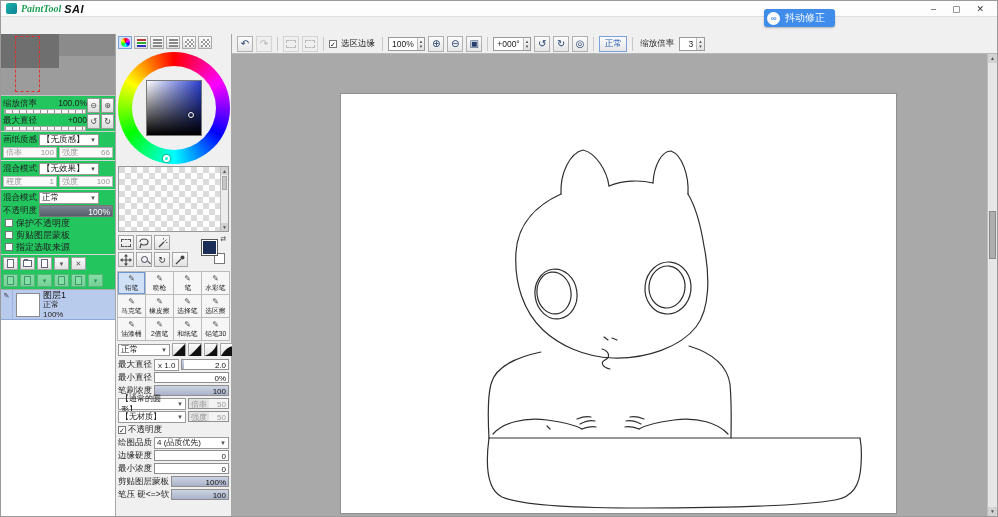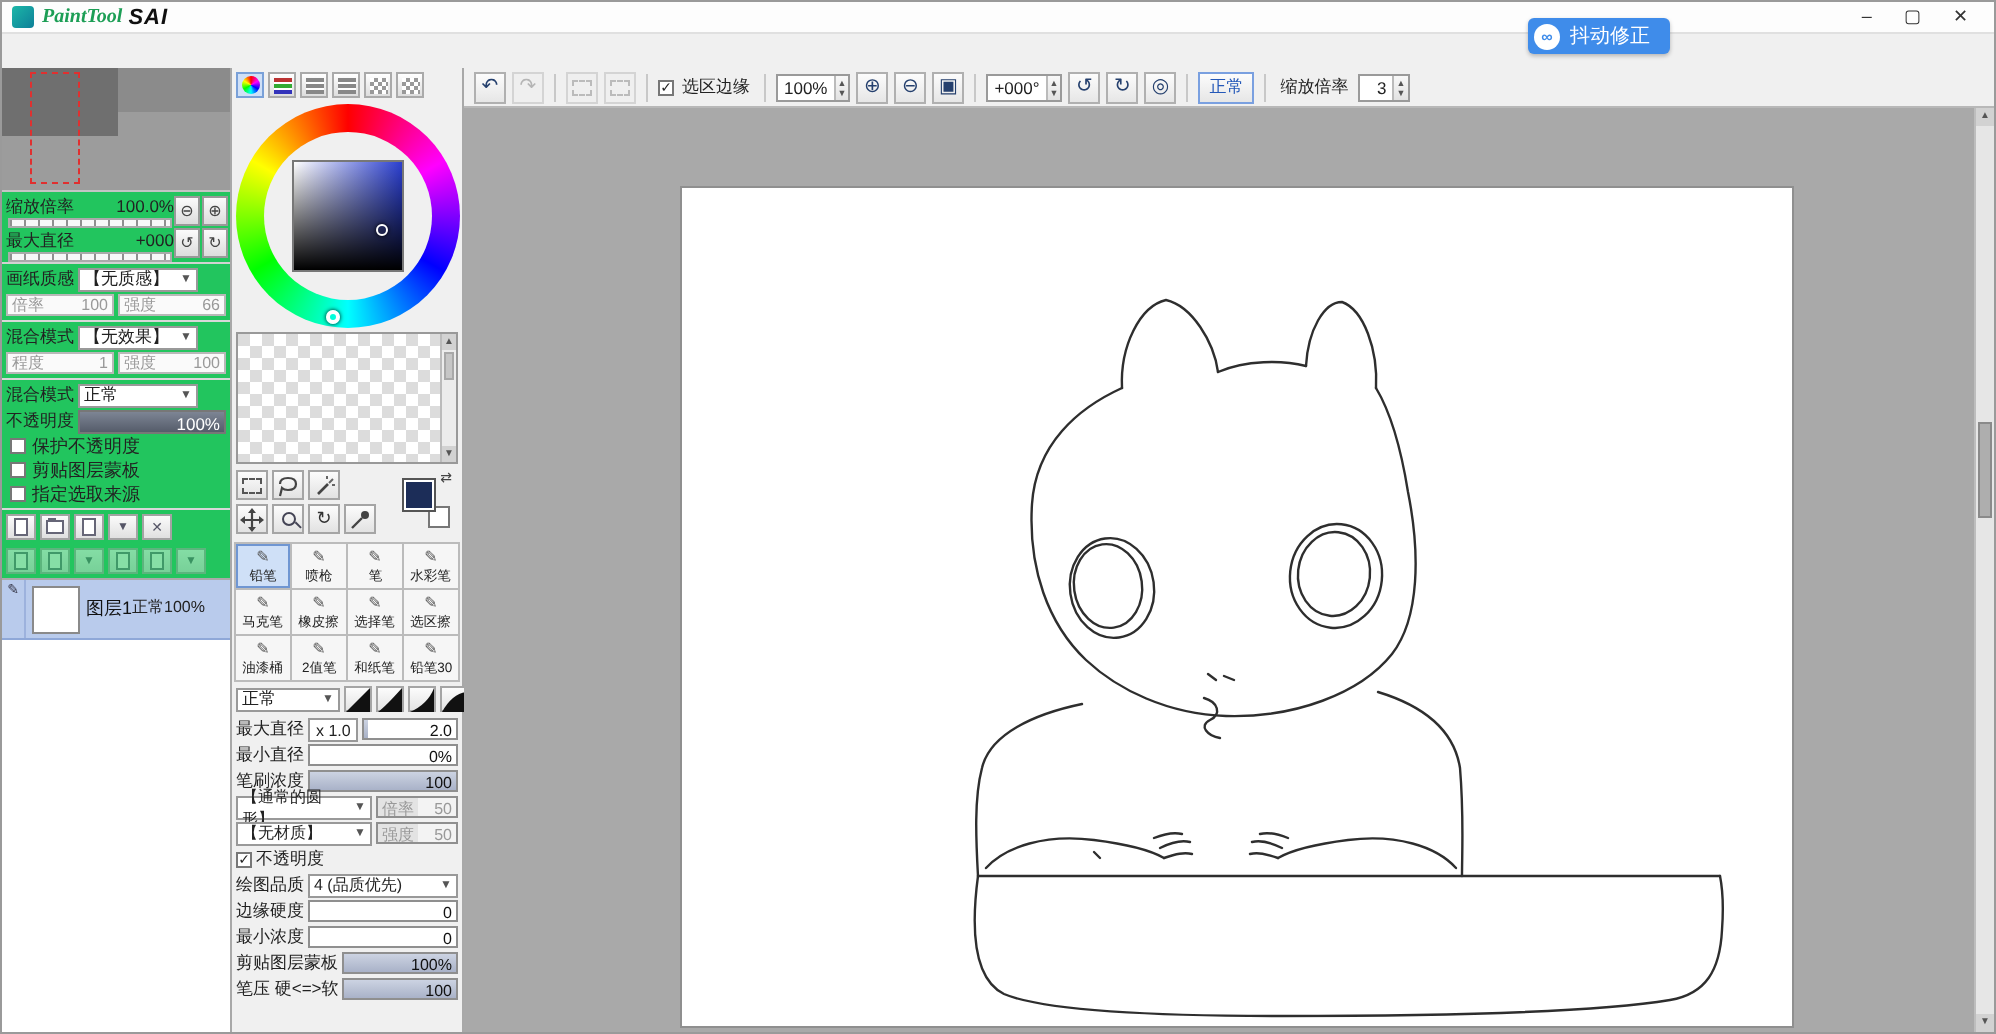--- a/index.html
+++ b/index.html
@@ -48,21 +48,21 @@
 .ltb .lb{width:15px;height:13px;border:1px solid #a3a3a3;background:linear-gradient(#fbfbfb,#e0e0e0);display:flex;align-items:center;justify-content:center;color:#556;font-size:7px}
 .ltb .lb.dis{opacity:.45}
 .pg{width:7px;height:9px;border:1px solid #667;background:#fff}
 .fd{width:9px;height:7px;border:1px solid #667;background:#fff;position:relative}
 .fd::before{content:"";position:absolute;left:0;top:-2px;width:4px;height:1px;background:#667}
 .llist{background:#fff;border-top:1px solid #aaa;height:240px}
 .lentry{height:30px;background:#b9cbec;border-bottom:1px solid #8fa8d8;display:flex;align-items:center}
 .lside{width:12px;height:100%;border-right:1px solid #9db2dd;display:flex;flex-direction:column;align-items:center;padding-top:2px;gap:2px}
 .lside .ic{font-size:7px;color:#334;line-height:8px}
 .lthumb{width:24px;height:24px;margin:0 3px;background:#fff;border:1px solid #8a8a8a}
-.linfo{display:flex;flex-direction:row;justify-content:center;font-size:8px;line-height:1.15}
+.linfo{display:flex;flex-direction:column;justify-content:center;font-size:8px;line-height:1.15}
 .lname{font-size:9px;color:#111}
 
 
 #cpanel{position:absolute;left:115px;top:33px;width:116px;bottom:0;background:#f0f0f0;border-right:1px solid #a8a8a8}
 .cmodes{display:flex;gap:2px;padding:2px;height:17px}
 .cmodes .cm{width:14px;height:13px;border:1px solid #aaa;background:linear-gradient(#fff,#ddd);display:flex;align-items:center;justify-content:center}
 .cmodes .cm.sel{background:#cfe0f7;border-color:#79a0d8}
 .wheel-ico{width:9px;height:9px;border-radius:50%;background:conic-gradient(#f00,#f0f,#00f,#0ff,#0f0,#ff0,#f00)}
 .bars-ico{width:9px;height:8px;background:repeating-linear-gradient(#b33 0 2px,#fff 2px 3px,#3a3 3px 5px,#fff 5px 6px,#33b 6px 8px)}
 .bars2-ico{width:9px;height:8px;background:repeating-linear-gradient(#888 0 2px,#fff 2px 3px)}

